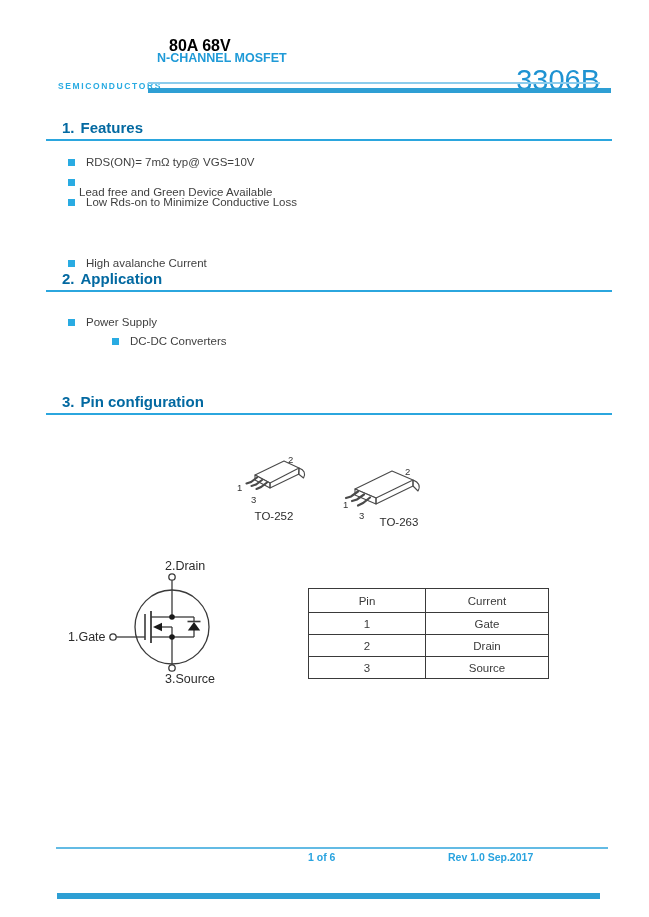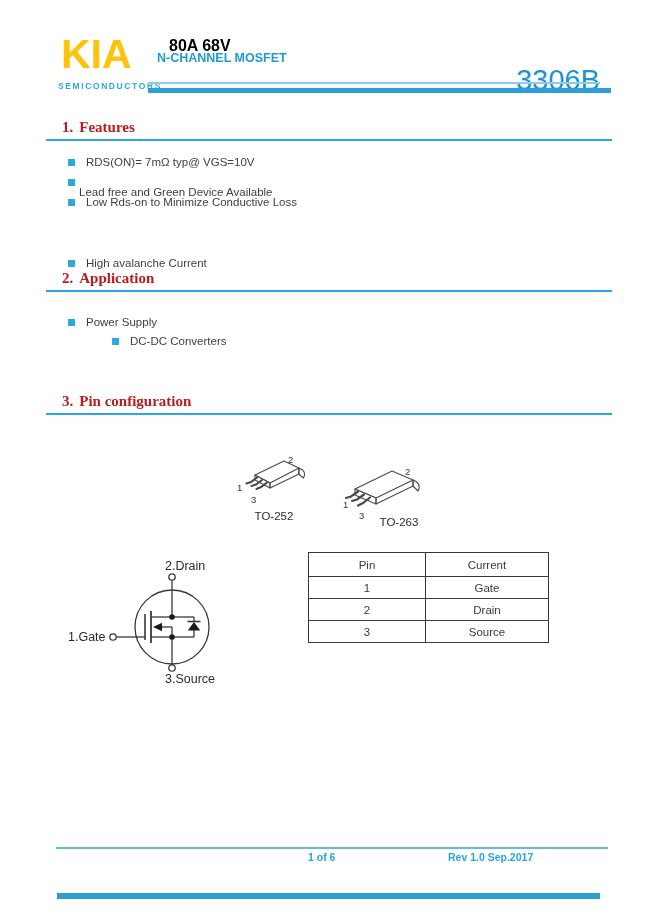--- a/index.html
+++ b/index.html
@@ -13,37 +13,37 @@
   
   .logo { left:61px; top:31px; font-size:41px; font-weight:700; color:#FFC30B; letter-spacing:0px; }
   .logo-sub { left:58px; top:81px; font-size:8.5px; font-weight:700; letter-spacing:1.6px; color:#29ABE2; }
   .hdr-rating { left:169px; top:37px; font-size:16px; font-weight:700; color:#000000; }
   .hdr-type   { left:157px; top:51px; font-size:12.5px; font-weight:700; color:#1F9AD7; }
   .part-number { right:49px; top:41px; font-size:29px; font-weight:400; color:#1F93D2;margin-top:23px; }
   .hdr-line-thin { left:148px; top:82px; width:452px; height:2px; background:#8CCCEC; }
   .hdr-line-thick { left:148px; top:88px; width:463px; height:5px; background:#2E9FD4; }
 
   
-  .sec-head { font-size:15px; font-weight:700; color:#b91c1c;font-family:Liberation Serif, serif; }
+  .sec-head { font-size:15px; font-weight:700; color:#0369a1; }
   .sec-num { margin-right:6px; }
   .sec-rule { height:2px; background:#2BA6DE; left:46px; width:566px; }
   .h-feat { left:62px; top:119px; }
   .r-feat { top:139px; }
   .h-app  { left:62px; top:270px; }
   .r-app  { top:290px; }
   .h-pin  { left:62px; top:393px; }
   .r-pin  { top:413px; }
 
   
   .bullet-row { left:68px; display:flex; align-items:flex-start;justify-content:space-between; }
   .bullet-sq { width:7px; height:7px; background:#29ABE2; margin-top:3px; flex:0 0 auto; }
   .bullet-tx { margin-left:11px; font-size:11.5px; color:#3F3F3F; }
 
   
-  .pin-table { left:308px; top:552px; border-collapse:collapse; }
+  .pin-table { left:308px; top:588px; border-collapse:collapse; }
   .pin-table td, .pin-table th {
     border:1px solid #3a3a3a; font-size:11.5px; font-weight:400; color:#3a3a3a;
     text-align:center; vertical-align:middle; padding:0;
   }
   .pin-table { border:1.5px solid #222; }
   .pin-table th { height:24px; }
   .pin-table td { height:22px; }
   .col-pin { width:117px; }
   .col-fn  { width:123px; }
 
@@ -53,21 +53,20 @@
   .ft-rev  { left:448px; top:851px; font-size:10.5px; font-weight:700; color:#29A3DF; }
   .bottom-bar { left:57px; top:893px; width:543px; height:6px; background:#2E9FD4; }
 
   svg text { font-family:"Liberation Sans", sans-serif; }
 </style>
 </head>
 <body>
 
 <div class="page">
 
-  <div class="abs logo">KIA</div>
   <div class="abs logo-sub">SEMICONDUCTORS</div>
   <div class="abs hdr-rating">80A 68V</div>
   <div class="abs hdr-type">N-CHANNEL MOSFET</div>
   <div class="abs part-number">3306B</div>
   <div class="abs hdr-line-thin"></div>
   <div class="abs hdr-line-thick"></div>
 
   <div class="abs sec-head h-feat">
     <span class="sec-num">1.</span><span>Features</span>
   </div>

